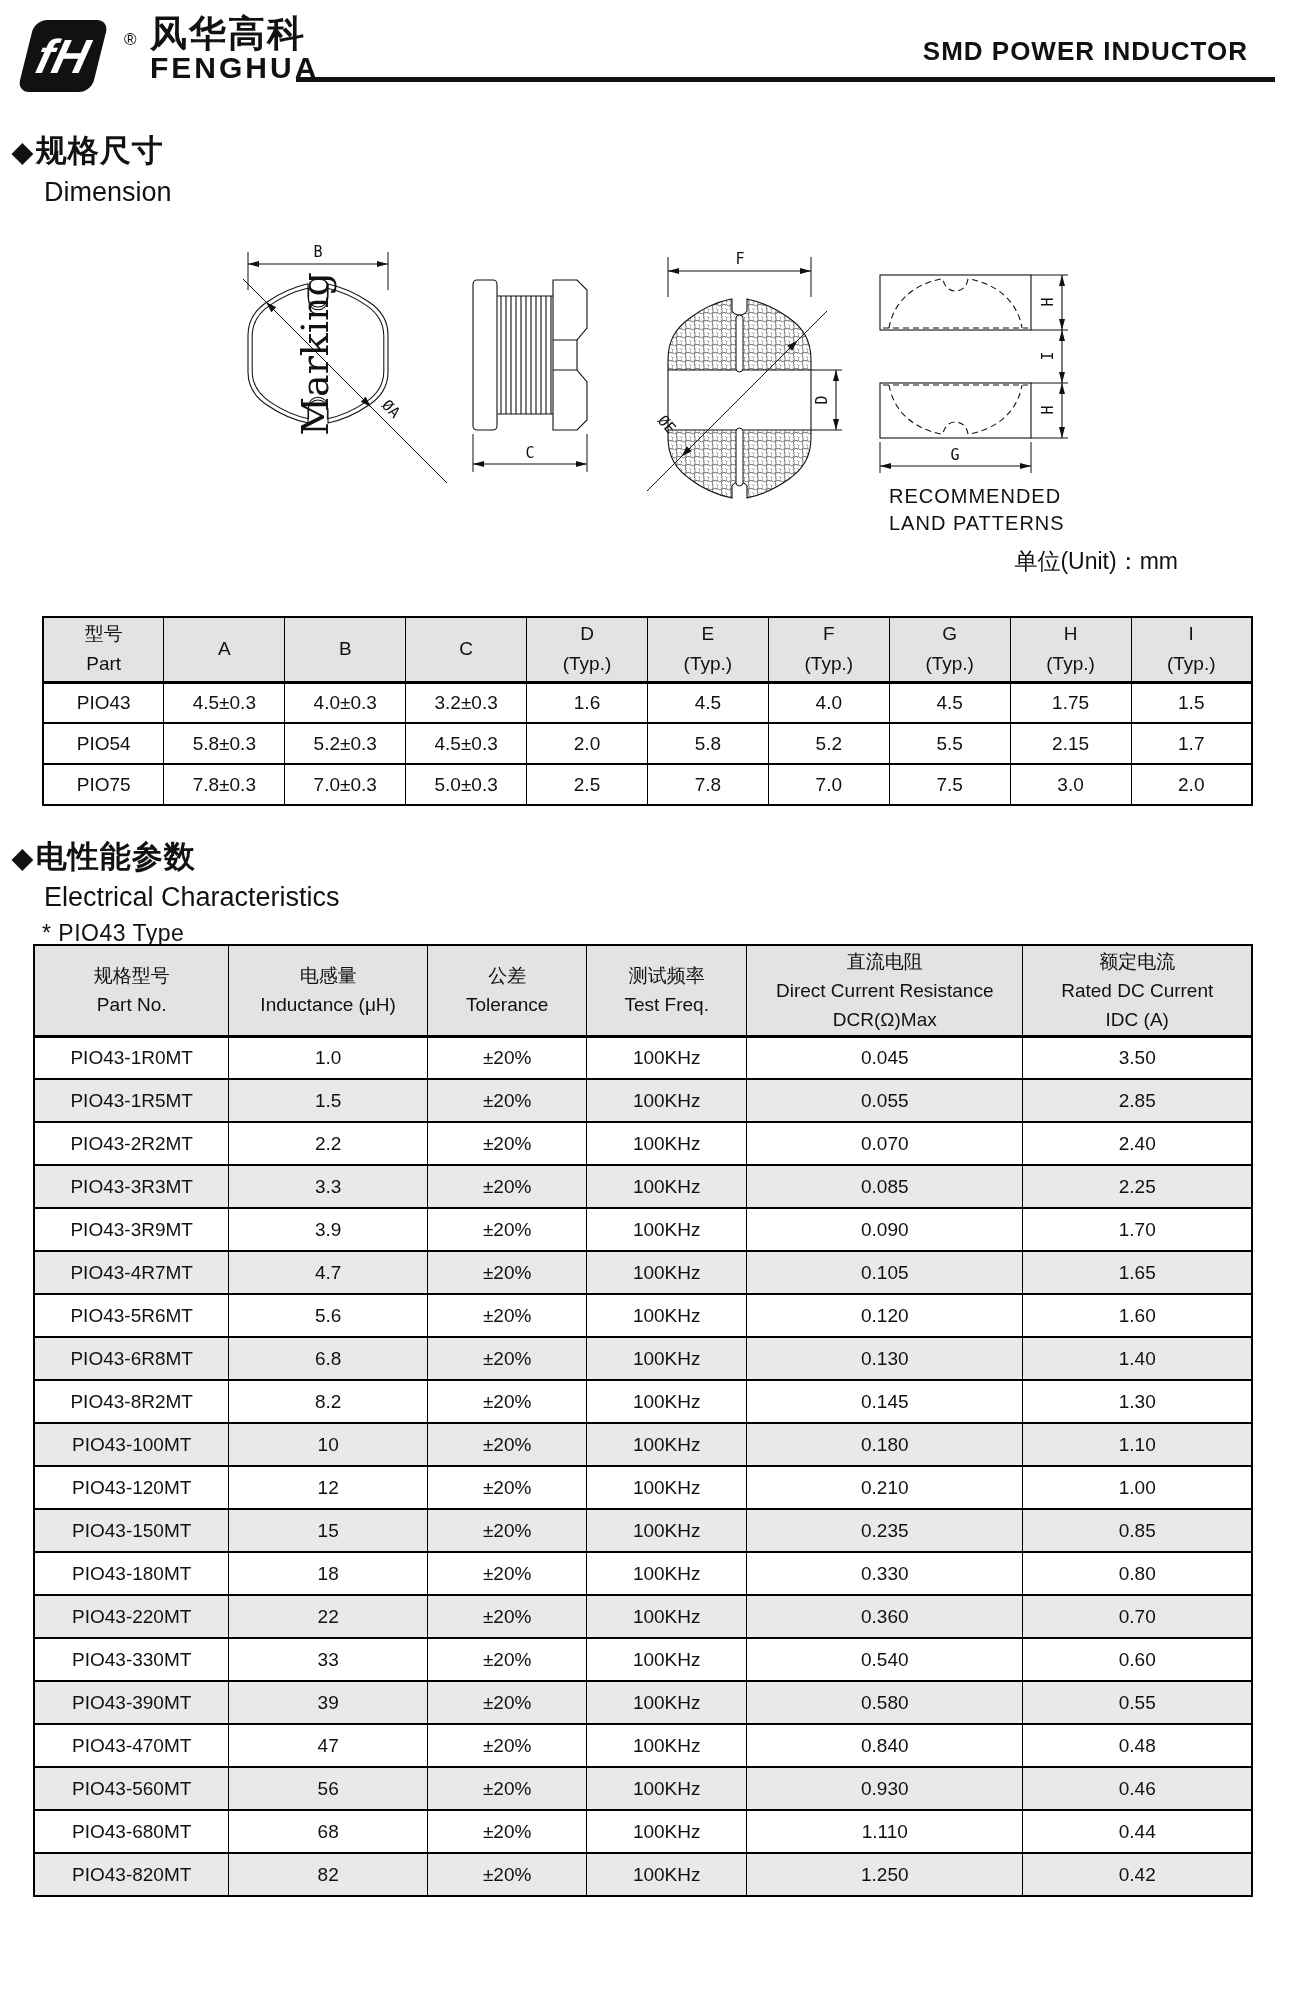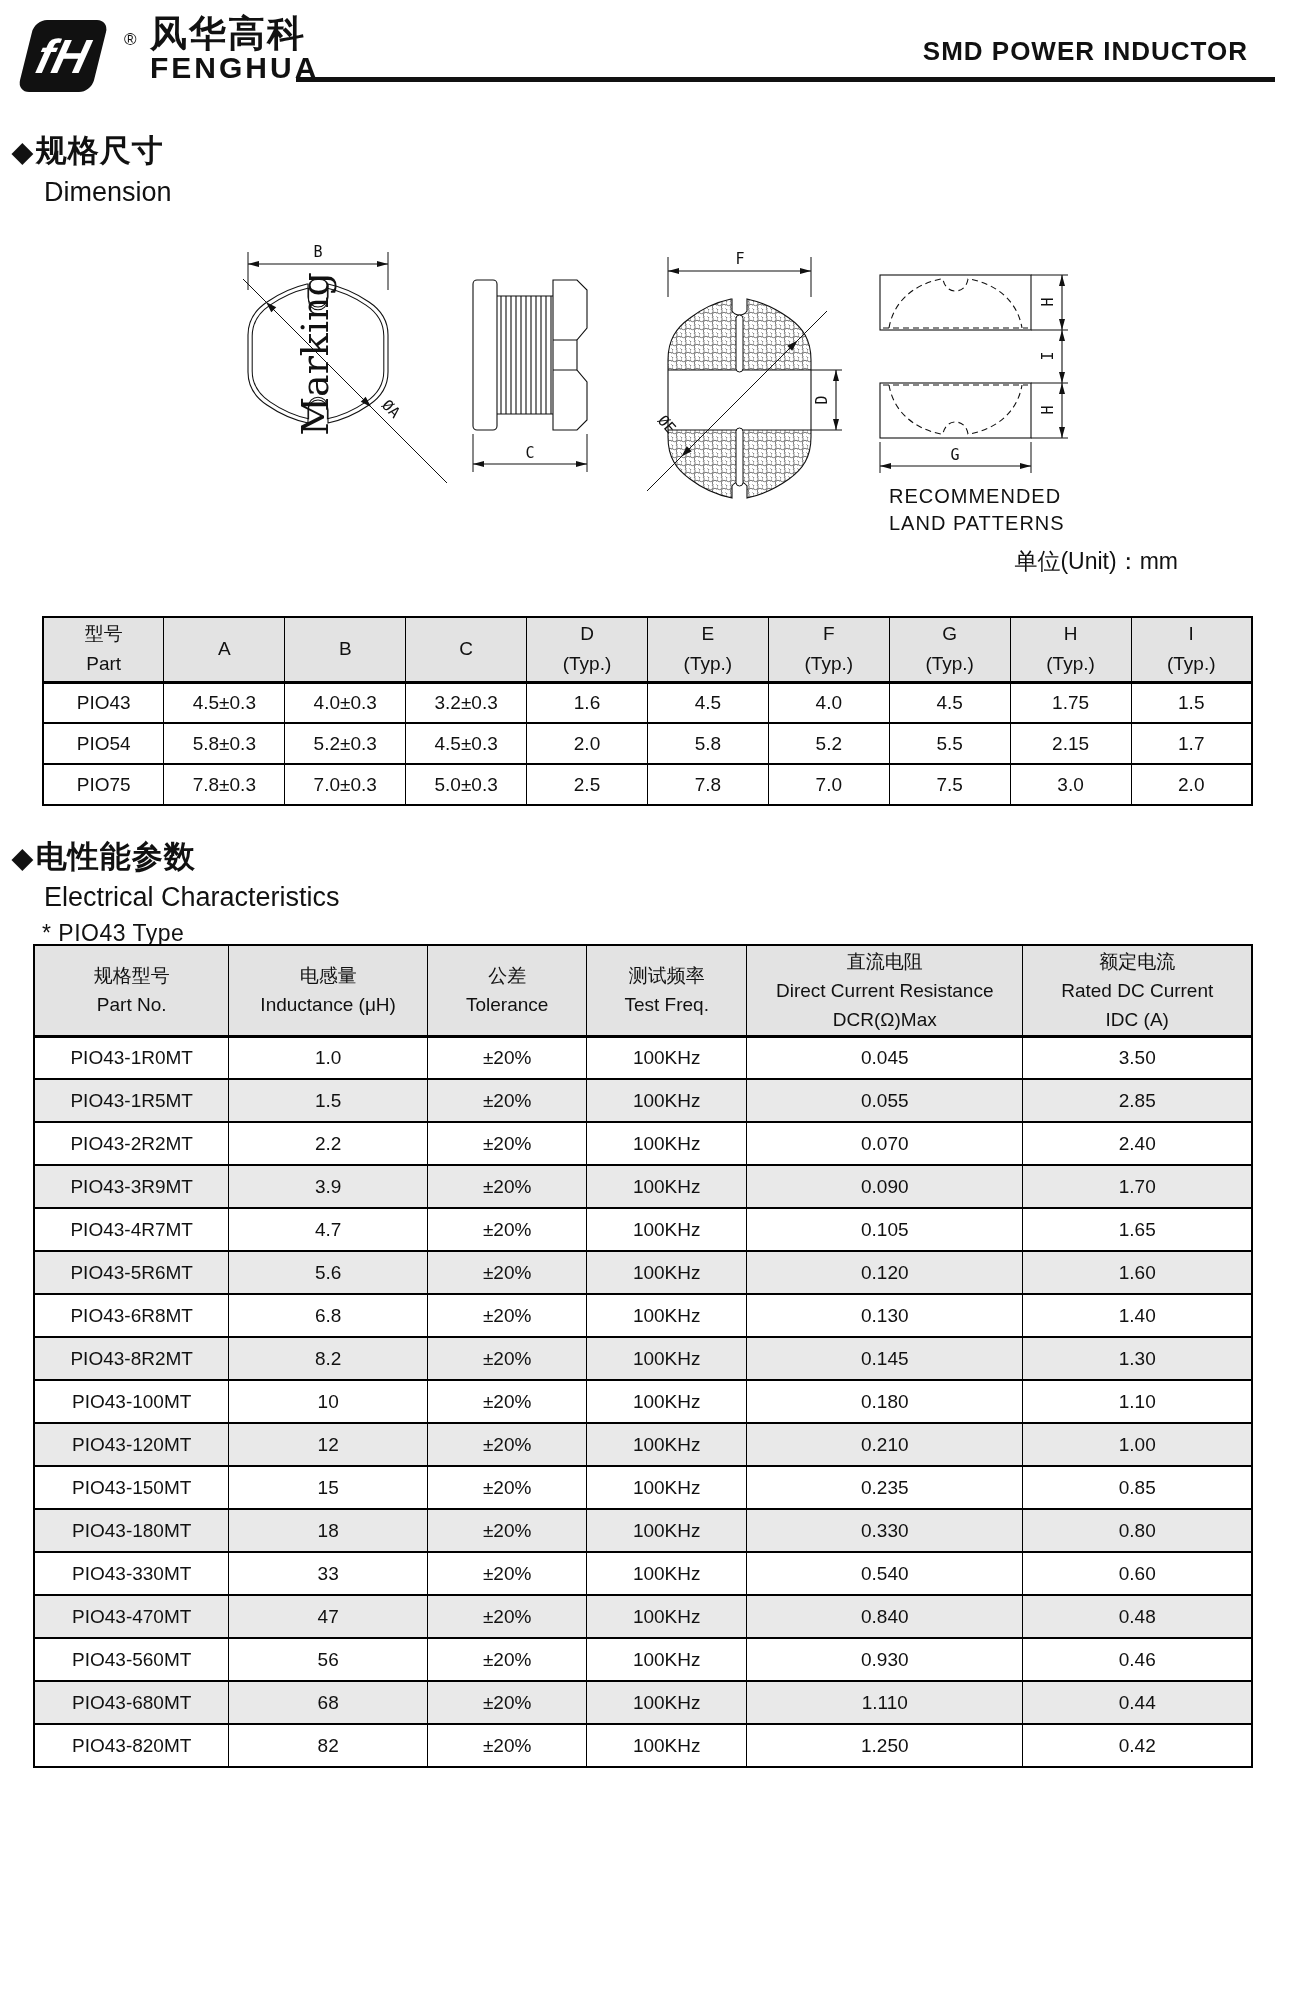--- a/index.html
+++ b/index.html
@@ -322,20 +322,28 @@
         </tr>
         <tr>
           <td>PIO43-2R2MT</td>
           <td>2.2</td>
           <td>±20%</td>
           <td>100KHz</td>
           <td>0.070</td>
           <td>2.40</td>
         </tr>
         <tr>
+          <td>PIO43-3R3MT</td>
+          <td>3.3</td>
+          <td>±20%</td>
+          <td>100KHz</td>
+          <td>0.085</td>
+          <td>2.25</td>
+        </tr>
+        <tr>
           <td>PIO43-3R9MT</td>
           <td>3.9</td>
           <td>±20%</td>
           <td>100KHz</td>
           <td>0.090</td>
           <td>1.70</td>
         </tr>
         <tr>
           <td>PIO43-4R7MT</td>
           <td>4.7</td>
@@ -394,28 +402,44 @@
         </tr>
         <tr>
           <td>PIO43-180MT</td>
           <td>18</td>
           <td>±20%</td>
           <td>100KHz</td>
           <td>0.330</td>
           <td>0.80</td>
         </tr>
         <tr>
+          <td>PIO43-220MT</td>
+          <td>22</td>
+          <td>±20%</td>
+          <td>100KHz</td>
+          <td>0.360</td>
+          <td>0.70</td>
+        </tr>
+        <tr>
           <td>PIO43-330MT</td>
           <td>33</td>
           <td>±20%</td>
           <td>100KHz</td>
           <td>0.540</td>
           <td>0.60</td>
         </tr>
         <tr>
+          <td>PIO43-390MT</td>
+          <td>39</td>
+          <td>±20%</td>
+          <td>100KHz</td>
+          <td>0.580</td>
+          <td>0.55</td>
+        </tr>
+        <tr>
           <td>PIO43-470MT</td>
           <td>47</td>
           <td>±20%</td>
           <td>100KHz</td>
           <td>0.840</td>
           <td>0.48</td>
         </tr>
         <tr>
           <td>PIO43-560MT</td>
           <td>56</td>

